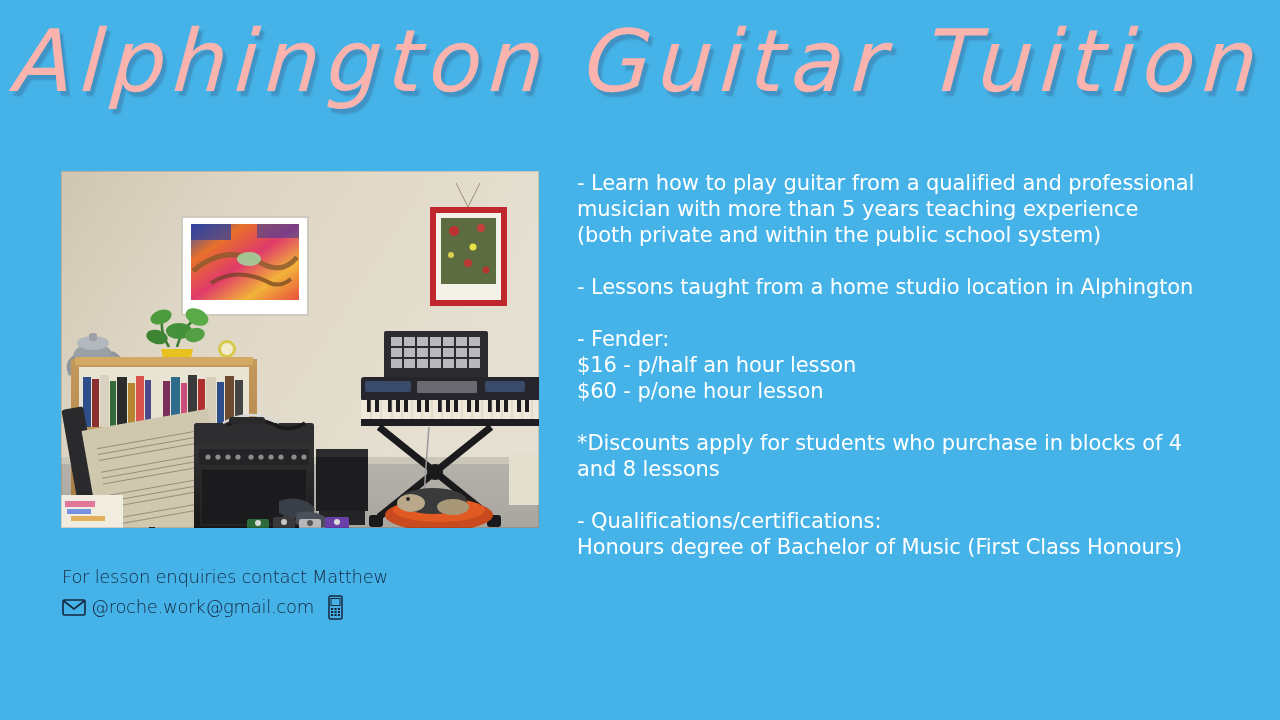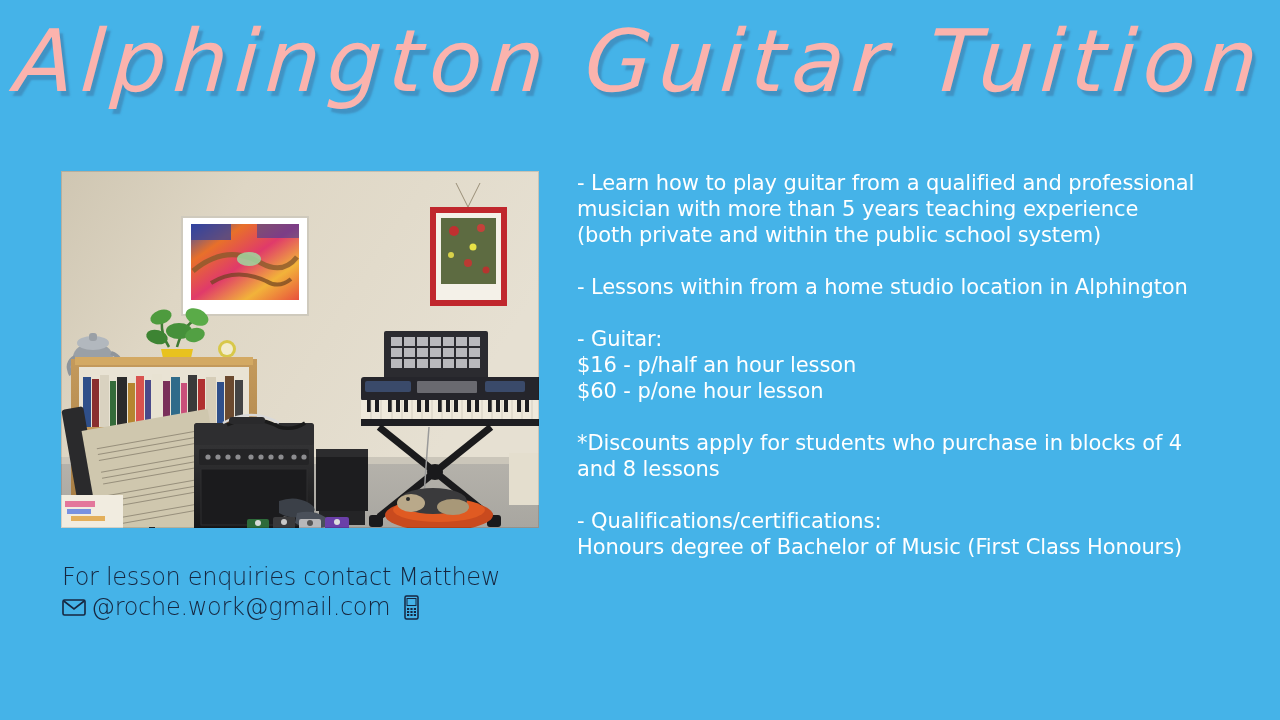--- a/index.html
+++ b/index.html
@@ -55,21 +55,21 @@
   .info p { white-space:normal; }
 
   
   .contact {
     position:absolute;
     left:62px; top:562px;
     width:520px;
     color:#16263f;
     font-family:"DejaVu Sans", sans-serif;
     font-weight:300;
-    font-size:24px;
+    font-size:18px;
     line-height:30px;
     letter-spacing:-0.3px;
   }
   .contact .row { display:flex; align-items:center; white-space:nowrap; }
   .contact .gap { display:inline-block; width:14px; }
   .mail-ico, .phone-ico { display:inline-block; vertical-align:middle; margin-right:3px; }
   .mail-ico svg, .phone-ico svg { display:block; }
 </style>
 </head>
 <body>
@@ -364,25 +364,25 @@
   </svg>
 </div>
 
 <div class="info">
 
   <div class="blk">
     <p>- Learn how to play guitar from a qualified and professional musician with more than 5 years teaching experience (both private and within the public school system)</p>
   </div>
 
   <div class="blk">
-    <p>- Lessons within from a home studio location in Alphington</p>
+    <p>- Lessons taught from a home studio location in Alphington</p>
   </div>
 
   <div class="blk">
-    <p>- Guitar:</p>
+    <p>- Fender:</p>
     <p>$16 - p/half an hour lesson</p>
     <p>$60 - p/one hour lesson</p>
   </div>
 
   <div class="blk">
     <p>*Discounts apply for students who purchase in blocks of 4 and 8 lessons</p>
   </div>
 
   <div class="blk">
     <p>- Qualifications/certifications:</p>

